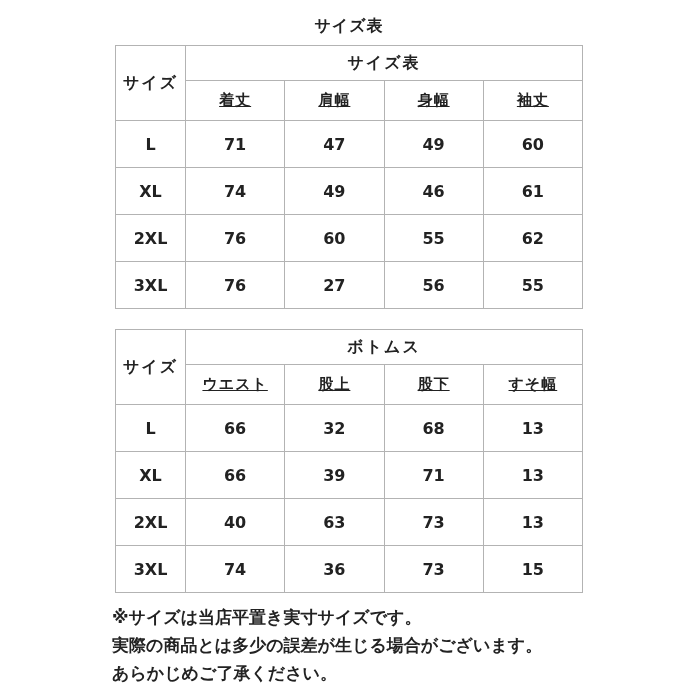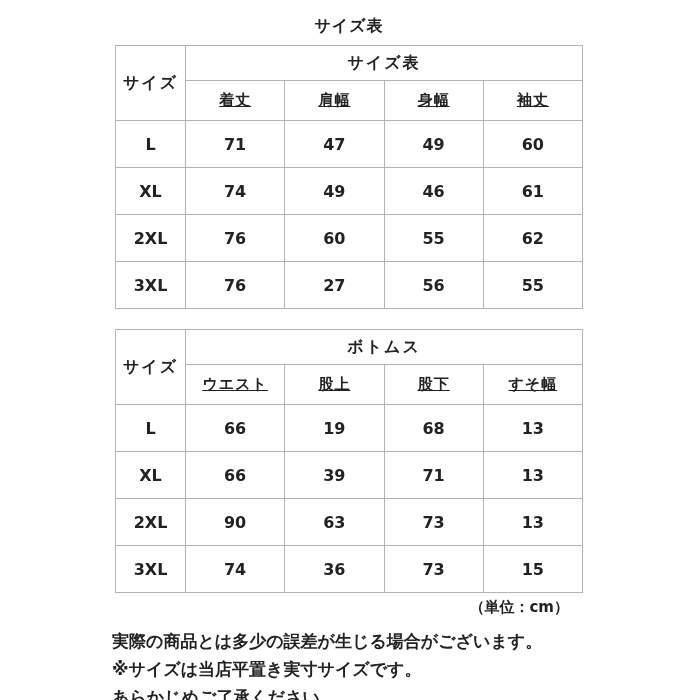--- a/index.html
+++ b/index.html
@@ -138,49 +138,48 @@
         </tr>
         <tr class="cols-row">
           <th>ウエスト</th>
           <th>股上</th>
           <th>股下</th>
           <th>すそ幅</th>
         </tr>
         <tr class="data-row">
           <th>L</th>
           <td>66</td>
-          <td>19</td>
+          <td>32</td>
           <td>68</td>
           <td>13</td>
         </tr>
         <tr class="data-row">
           <th>XL</th>
           <td>66</td>
           <td>39</td>
           <td>71</td>
           <td>13</td>
         </tr>
         <tr class="data-row">
           <th>2XL</th>
-          <td>90</td>
+          <td>40</td>
           <td>63</td>
           <td>73</td>
           <td>13</td>
         </tr>
         <tr class="data-row">
           <th>3XL</th>
           <td>74</td>
           <td>36</td>
           <td>73</td>
           <td>15</td>
         </tr>
       </tbody>
     </table>
 
-    <div class="unit-note">（単位：cm）</div>
   </div>
 
   <div class="footer-notes">
+    <p>※サイズは当店平置き実寸サイズです。</p>
     <p>実際の商品とは多少の誤差が生じる場合がございます。</p>
-    <p>※サイズは当店平置き実寸サイズです。</p>
     <p>あらかじめご了承ください。</p>
   </div>
 </div>
 
 </body></html>

